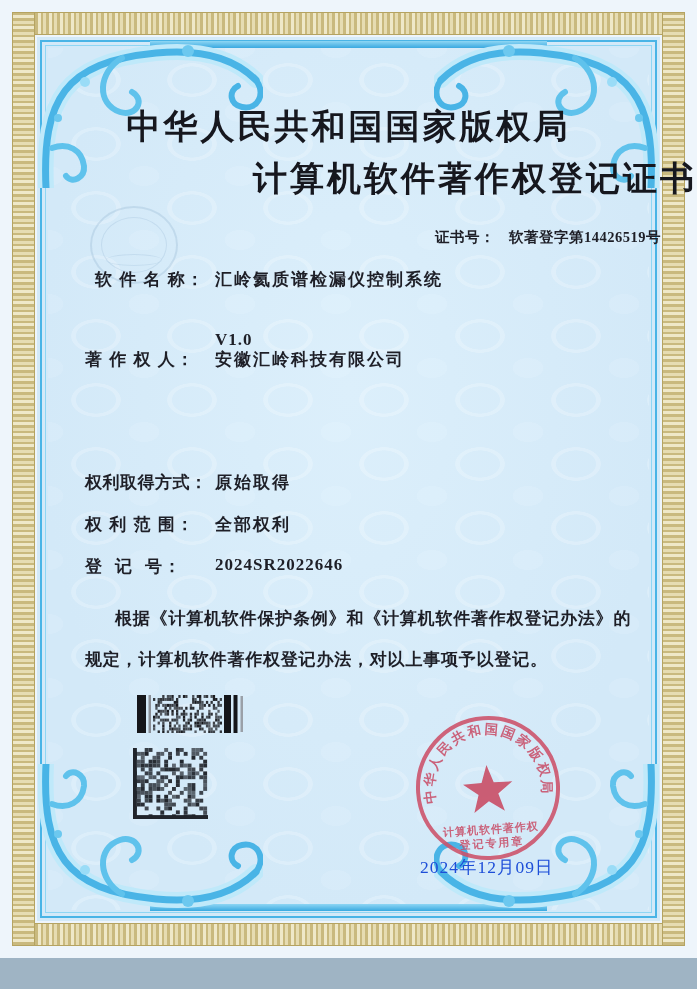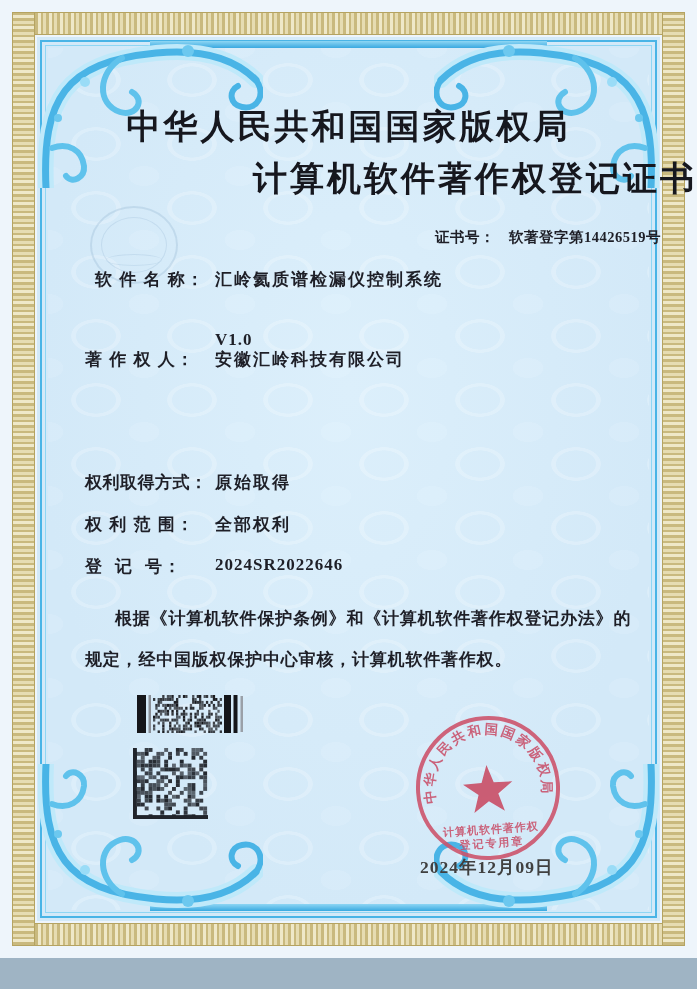--- a/index.html
+++ b/index.html
@@ -50,21 +50,21 @@
   .flourish.bl{left:38px;bottom:44px;transform:scaleY(-1);}
   .flourish.br{right:38px;bottom:44px;transform:scale(-1,-1);}
 
   
   .t{position:absolute;color:var(--ink);white-space:pre;}
   .title{width:697px;text-align:center;font-size:34px;font-weight:bold;letter-spacing:3px;color:#16171e;}
   .certno{font-size:14.5px;font-weight:bold;letter-spacing:.5px;}
   .label{left:85px;font-size:17px;font-weight:bold;letter-spacing:1.5px;}
   .value{left:215px;font-size:17px;font-weight:bold;letter-spacing:2px;}
   .stmt{font-size:17px;font-weight:bold;letter-spacing:.8px;}
-  .date{font-size:17.5px;font-weight:bold;letter-spacing:1px;color:#404040;z-index:6;}
+  .date{font-size:17.5px;font-weight:normal;letter-spacing:1px;color:#1d4ed8;z-index:6;}
 
   .barcode{position:absolute;left:137px;top:695px;z-index:3;}
   .qrcode{position:absolute;left:133px;top:748px;z-index:3;}
   .seal{position:absolute;left:413px;top:713px;width:150px;height:150px;opacity:.88;z-index:5;transform:rotate(-4deg);}
 </style>
 </head>
 <body>
 
 <div class="page">
 
@@ -124,21 +124,21 @@
   <div class="t label" style="top:471px;letter-spacing:.5px;text-align:center;">权利取得方式：</div>
   <div class="t value" style="top:471px;">原始取得</div>
 
   <div class="t label" style="top:513px;">权 利 范 围：</div>
   <div class="t value" style="top:513px;">全部权利</div>
 
   <div class="t label" style="top:555px;">登  记  号：</div>
   <div class="t value" style="top:555px;letter-spacing:1px;">2024SR2022646</div>
 
   <div class="t stmt" style="top:607px;left:115px;">根据《计算机软件保护条例》和《计算机软件著作权登记办法》的</div>
-  <div class="t stmt" style="top:648px;left:85px;">规定，经中国版权保护中心审核，计算机软件著作权。</div>
+  <div class="t stmt" style="top:648px;left:85px;">规定，计算机软件著作权登记办法，对以上事项予以登记。</div>
 
   <svg class="barcode" width="110" height="38" viewBox="0 0 110 38">
     <rect x="0" y="0" width="9" height="38" fill="#15161a"></rect>
     <rect x="11.5" y="0" width="2.5" height="38" fill="#8a8f97"></rect>
     <g id="bc-noise">
         <rect x="16.0" y="3.0" width="2.3" height="2.95" fill="#15161a" fill-opacity="0.84"></rect>
         <rect x="16.0" y="20.7" width="2.3" height="2.95" fill="#15161a" fill-opacity="1.00"></rect>
         <rect x="16.0" y="23.6" width="2.3" height="2.95" fill="#15161a" fill-opacity="0.72"></rect>
         <rect x="16.0" y="29.5" width="2.3" height="2.95" fill="#15161a" fill-opacity="0.78"></rect>
         <rect x="16.0" y="32.5" width="2.3" height="2.95" fill="#15161a" fill-opacity="0.68"></rect>

